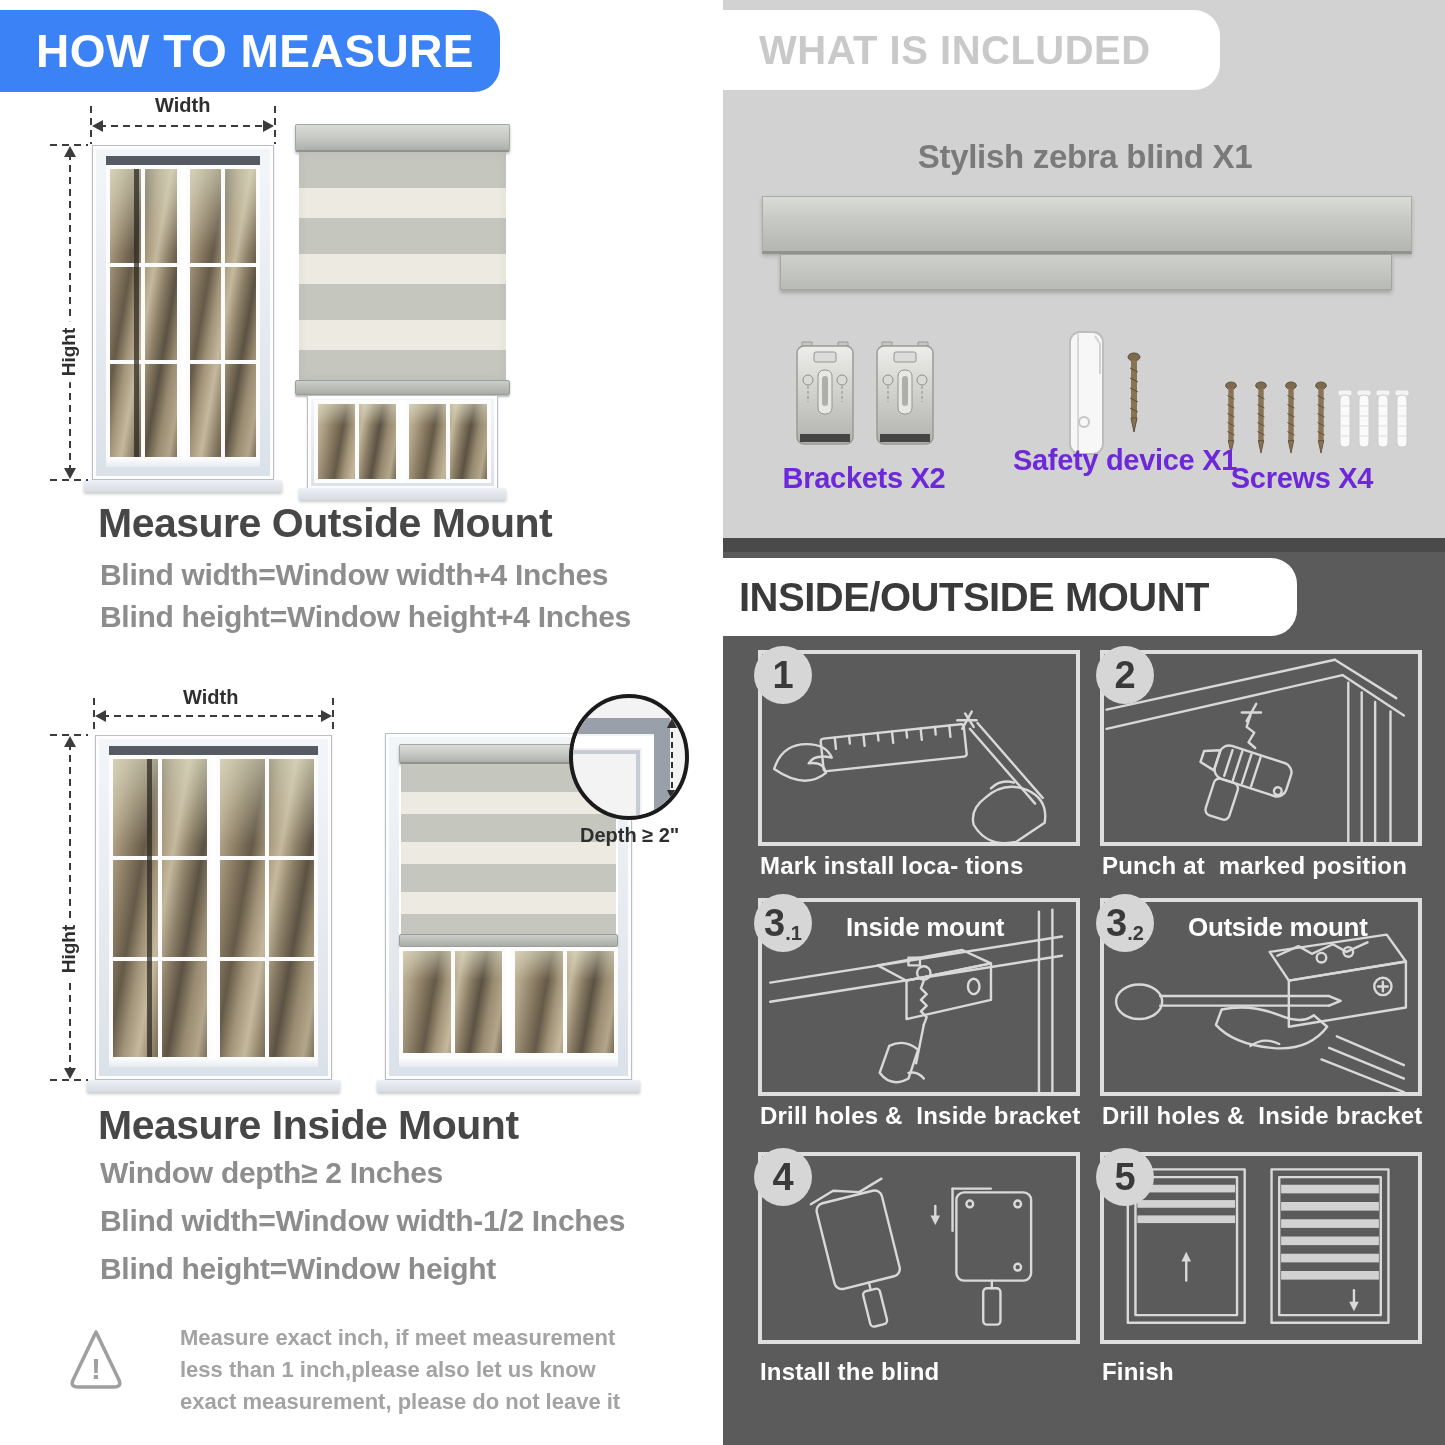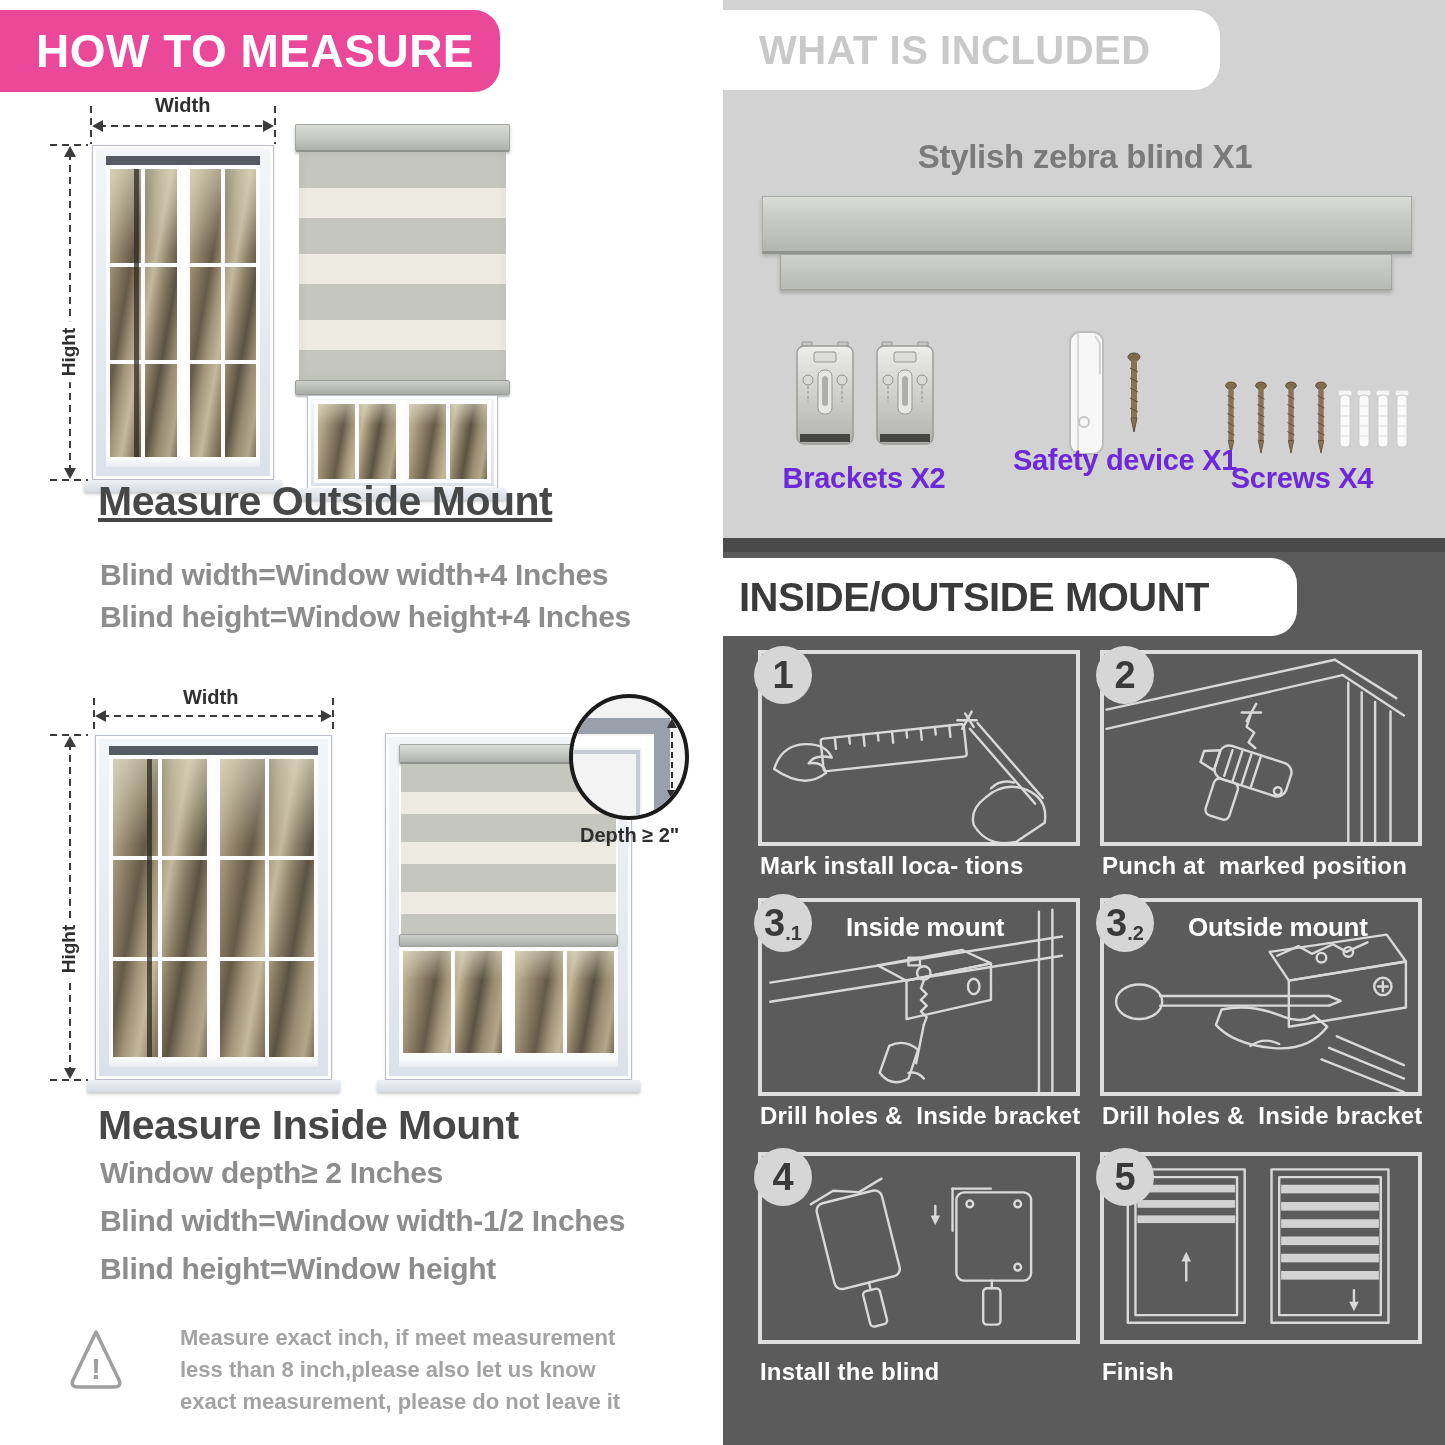--- a/index.html
+++ b/index.html
@@ -2,21 +2,21 @@
 <html><head>
 <meta charset="utf-8">
 <style>
   html,body{margin:0;padding:0;background:#ffffff;}
   #app{position:relative;width:1445px;height:1445px;background:#ffffff;overflow:hidden;
        font-family:"Liberation Sans", sans-serif;}
   #app *{box-sizing:border-box;}
   .abs{position:absolute;}
 
   
-  .banner-gray{left:0;top:10px;width:500px;height:82px;background:#ec4899;
+  .banner-gray{left:0;top:10px;width:500px;height:82px;background:#3b82f6;
     border-radius:0 26px 26px 0;color:#fff;font-size:46px;font-weight:bold;
     line-height:82px;padding-left:36px;letter-spacing:.5px;}
   .banner-included{left:723px;top:10px;width:497px;height:80px;background:#ffffff;
     border-radius:0 26px 26px 0;color:#c9c9c9;font-size:40px;font-weight:bold;
     line-height:80px;padding-left:36px;letter-spacing:.5px;}
   .banner-mount{left:701px;top:558px;width:596px;height:78px;background:#ffffff;
     border-radius:0 26px 26px 0;color:#3a3a3a;font-size:40px;font-weight:bold;
     line-height:78px;padding-left:38px;letter-spacing:-.5px;}
 
   
@@ -161,21 +161,21 @@
             <div class="door glass">
                 <i class="mv"></i>
               </div>
           </div>
         </div>
       </div>
     </div>
     <div class="abs apron" style="left:4px;right:4px;bottom:0;top:auto;"></div>
   </div>
 
-  <div class="abs h-measure" style="left:98px;top:478px;text-decoration:underline;">Measure Outside Mount</div>
+  <div class="abs h-measure" style="left:98px;top:500px;">Measure Outside Mount</div>
   <div class="abs sub-measure" style="left:100px;top:558px;">Blind width=Window width+4 Inches</div>
   <div class="abs sub-measure" style="left:100px;top:600px;">Blind height=Window height+4 Inches</div>
 
   <div class="abs" style="left:95px;top:735px;width:237px;height:345px;">
     <div class="win-frame">
       <div class="win-open">
         <div class="topgap"></div>
         <div class="doors">
           <div class="door glass">
             <i class="mv"></i>
@@ -255,21 +255,21 @@
 
   <div class="abs h-measure" style="left:98px;top:1102px;">Measure Inside Mount</div>
   <div class="abs sub-measure" style="left:100px;top:1156px;">Window depth≥ 2 Inches</div>
   <div class="abs sub-measure" style="left:100px;top:1204px;">Blind width=Window width-1/2 Inches</div>
   <div class="abs sub-measure" style="left:100px;top:1252px;">Blind height=Window height</div>
 
   <svg class="abs" style="left:68px;top:1326px;" width="56" height="66" viewBox="0 0 56 66">
     <path d="M28,6 L51,54 Q54,61 46,61 L10,61 Q2,61 5,54 Z" fill="none" stroke="#9f9f9f" stroke-width="3.5" stroke-linejoin="round"></path>
   </svg>
   <div class="abs warn-mark" style="left:91px;top:1352px;">!</div>
-  <div class="abs warn-text" style="left:180px;top:1322px;">Measure exact inch, if meet measurement less than 8 inch,please also let us know exact measurement, please do not leave it</div>
+  <div class="abs warn-text" style="left:180px;top:1322px;">Measure exact inch, if meet measurement less than 1 inch,please also let us know exact measurement, please do not leave it</div>
 
   <div class="abs panel-light"></div>
 
   <div class="abs banner-included">
     <span>WHAT IS INCLUDED</span>
   </div>
 
   <div class="abs stylish-label" style="left:760px;top:138px;width:650px;">Stylish zebra blind X1</div>
 
   <div class="abs cass-top"></div>

